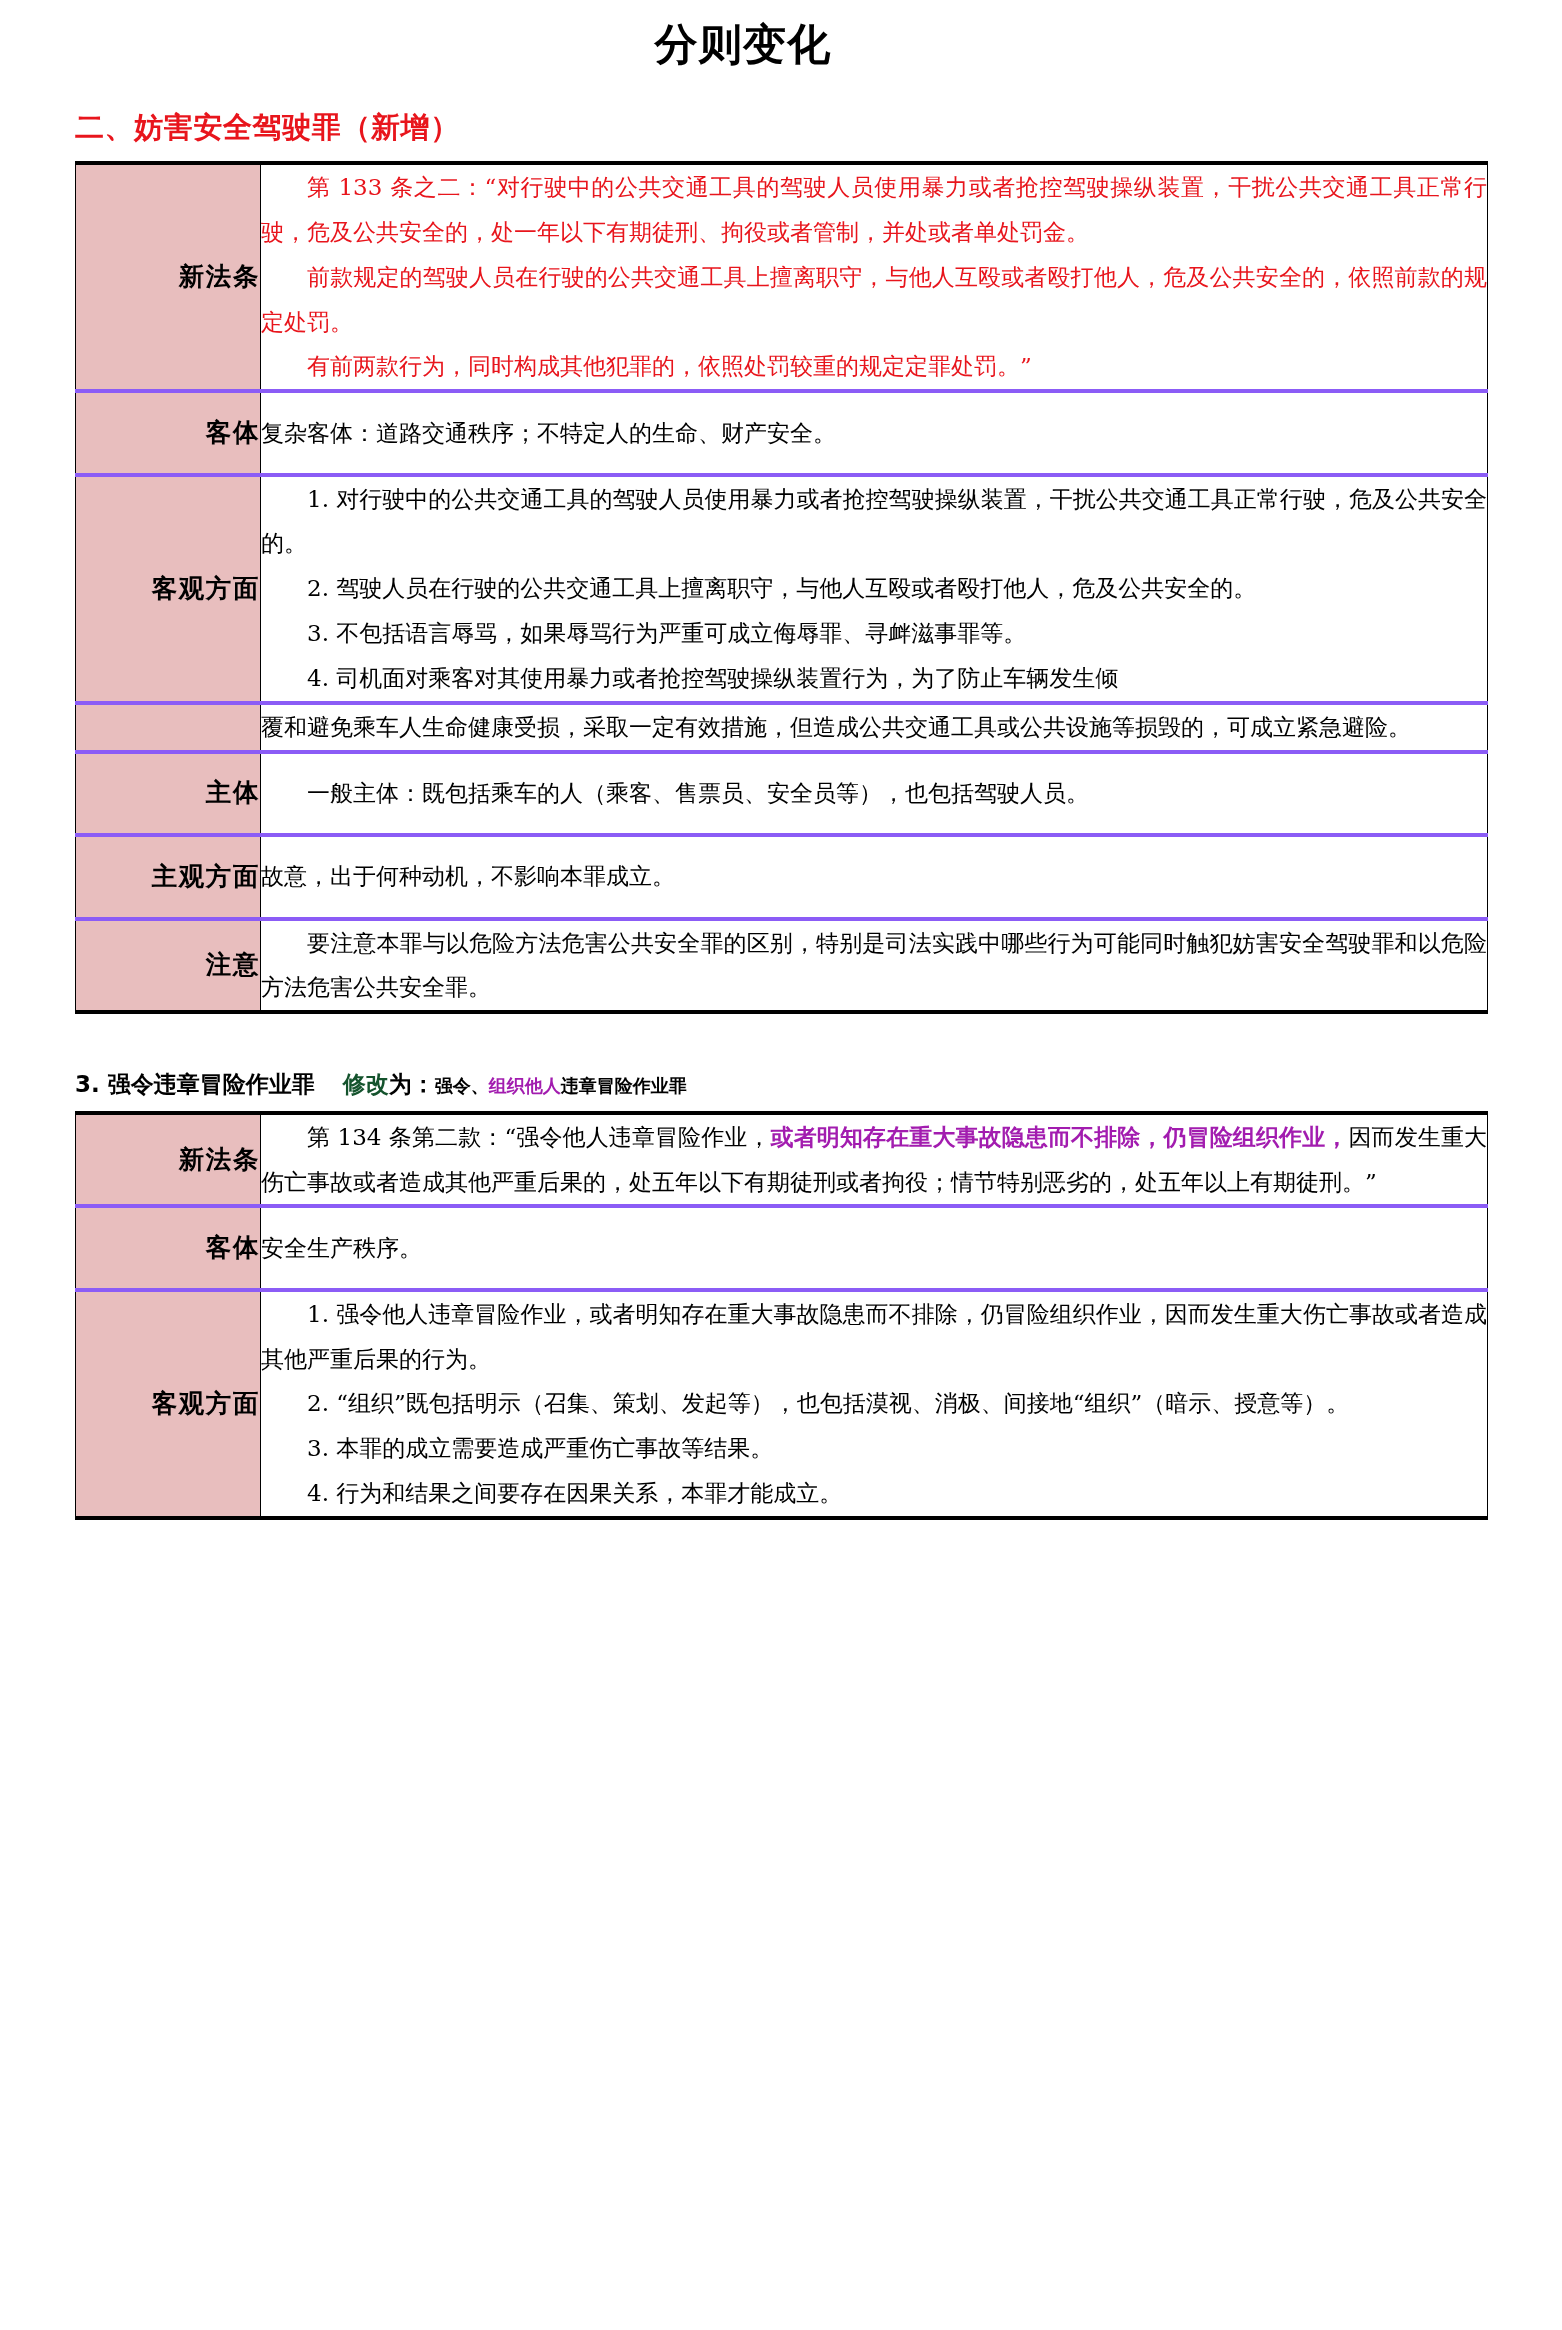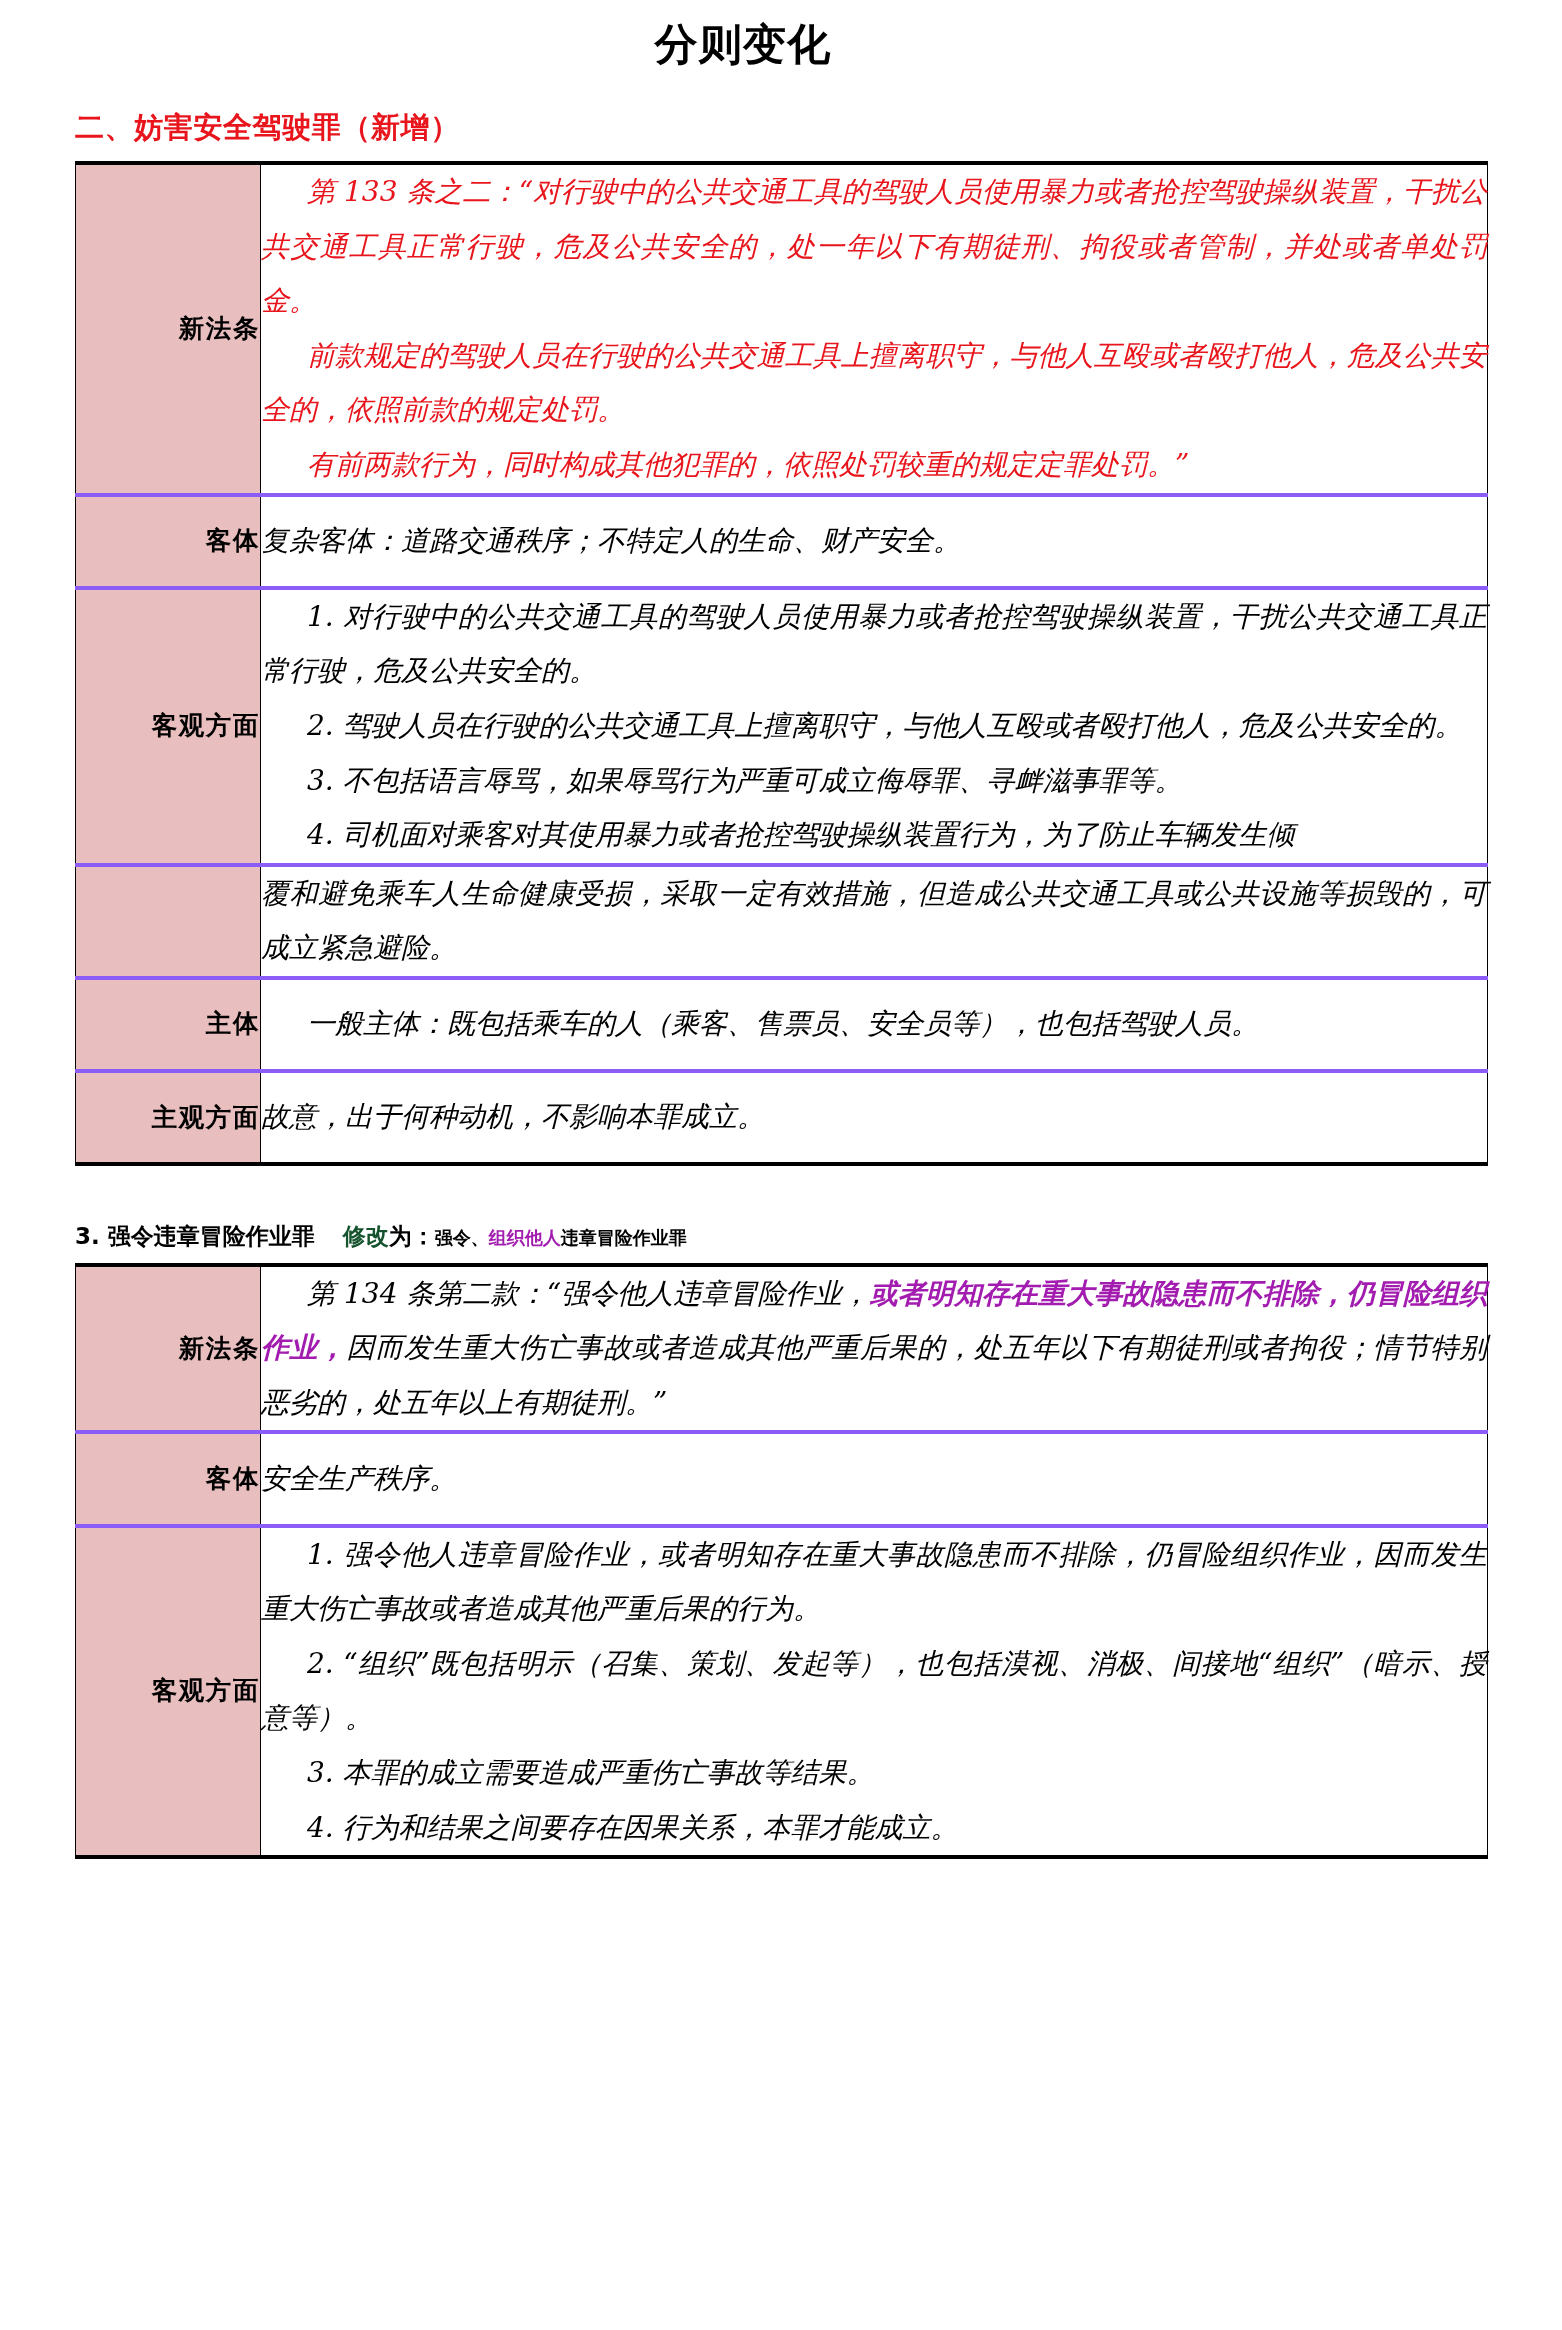--- a/index.html
+++ b/index.html
@@ -76,24 +76,23 @@
     text-align: right;
     font-size: 25.4px;
     font-weight: bold;
     font-family: "DejaVu Sans", "Liberation Sans", sans-serif;
     letter-spacing: 1.7px;
     padding: 5.8px 2.3px;
   }
   td.label-cell.blank { font-size: 0; }
   td.body-cell {
     padding: 9.2px 15px 9.2px 17.3px;
-    font-size: 28px;
+    font-size: 23px;
     line-height: 1.95;
     text-align: justify;
-    font-style: italic;
   }
   td.body-cell p {
     margin: 0;
     text-indent: 46px;
   }
   td.body-cell p.noindent { text-indent: 0; }
   td.body-cell.red-text, td.body-cell .red-text { color: #e8151c; }
   .spacer-sm { height: 17.3px; }
 </style>
 </head>
@@ -157,20 +156,26 @@
 
       <tr class="thickline">
         <td class="label-cell">主观方面</td>
         <td class="body-cell">
           <div class="spacer-sm"></div>
           <p class="noindent">故意，出于何种动机，不影响本罪成立。</p>
           <div class="spacer-sm"></div>
         </td>
       </tr>
 
+      <tr class="thickline">
+        <td class="label-cell">注意</td>
+        <td class="body-cell">
+          <p>要注意本罪与以危险方法危害公共安全罪的区别，特别是司法实践中哪些行为可能同时触犯妨害安全驾驶罪和以危险方法危害公共安全罪。</p>
+        </td>
+      </tr>
     </tbody>
   </table>
 
   <div class="section-heading-2"><span>3. 强令违章冒险作业罪</span><span class="hl-blue">修改</span><span>为：</span><span class="big-after">强令、</span><span class="big-after hl-red">组织他人</span><span class="big-after">违章冒险作业罪</span></div>
 
   <table class="crime-table">
     <colgroup>
         <col style="width:185px">
         <col>
       </colgroup>

